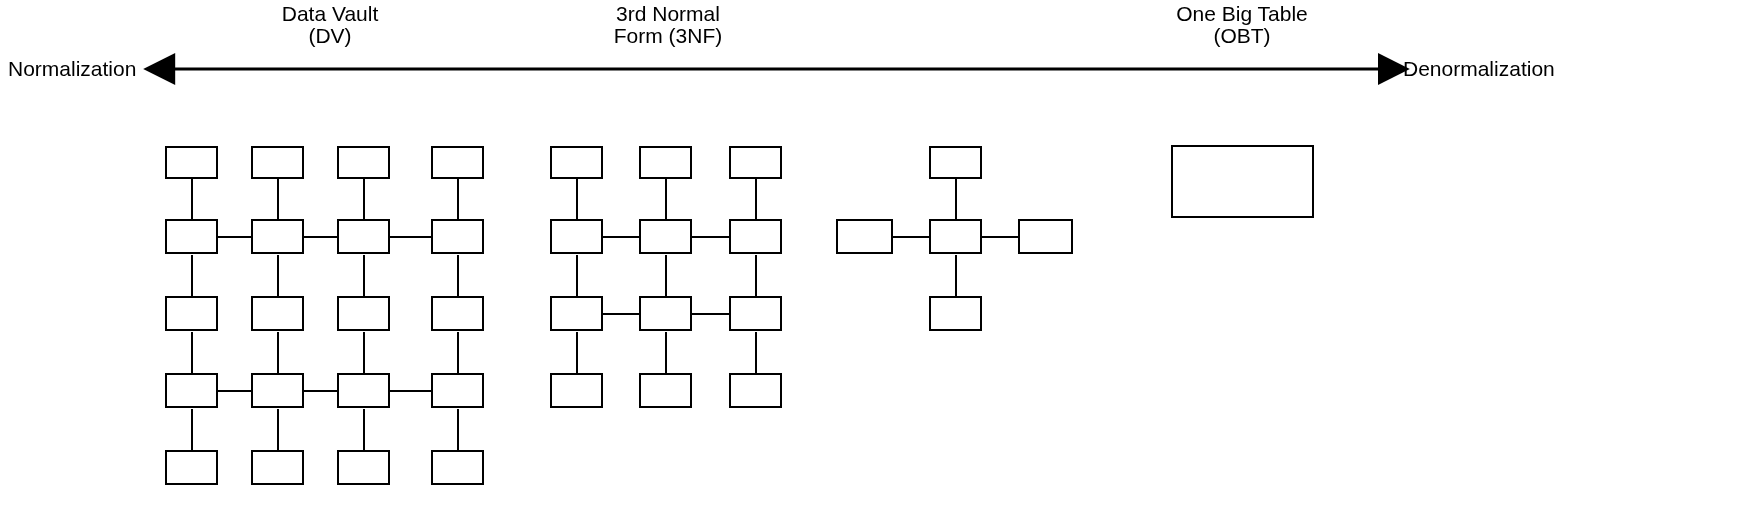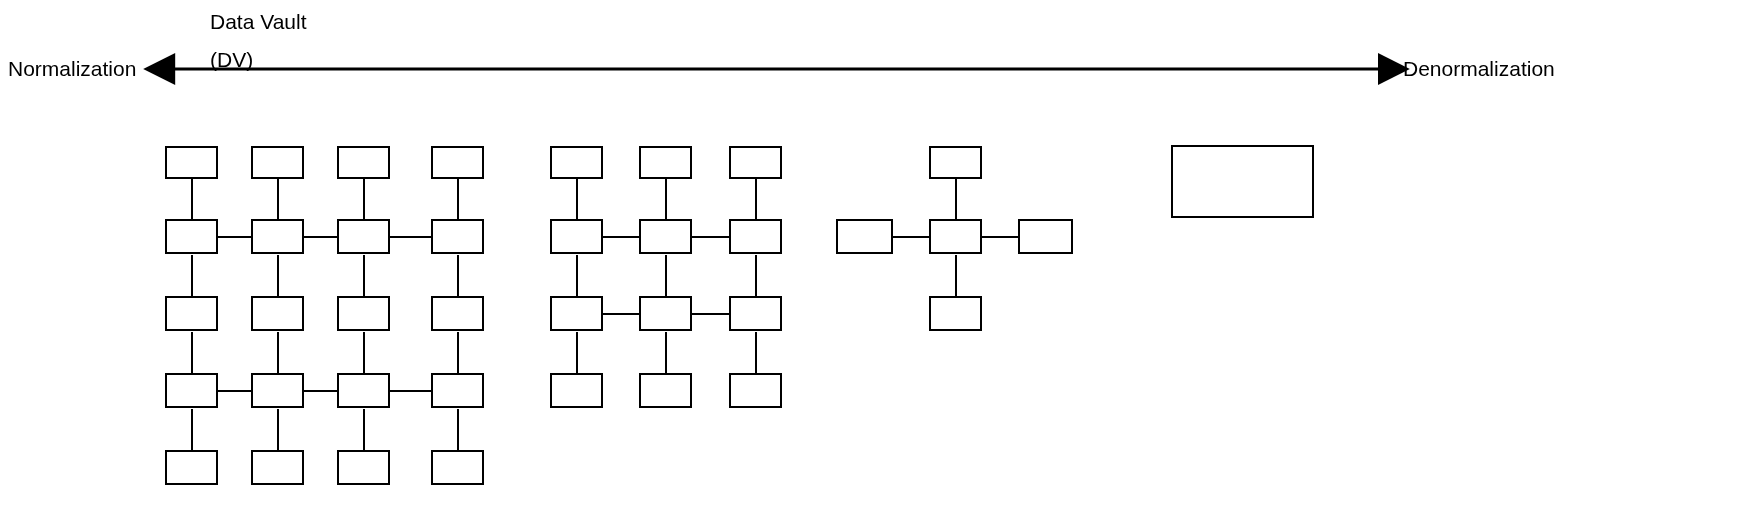--- a/index.html
+++ b/index.html
@@ -1,20 +1,20 @@
 <!DOCTYPE html>
 <html><head>
 <meta charset="utf-8">
 <style>
   html,body{margin:0;padding:0;background:#ffffff;}
   body{width:1742px;height:524px;font-family:"Liberation Sans",sans-serif;color:#000000;overflow:hidden;position:relative;}
   #stage{position:relative;width:1742px;height:524px;}
 
   .stage-label{
-    position:absolute;font-size:21px;line-height:38px;color:#000;white-space:pre-line;
+    position:absolute;text-align:center;font-size:21px;line-height:22px;color:#000;white-space:pre-line;
   }
   .axis-end-label{
     position:absolute;font-size:21px;line-height:24px;color:#000;white-space:nowrap;
   }
   #axis-svg{position:absolute;left:0;top:0;width:1742px;height:524px;pointer-events:none;}
 
   .node-box{
     position:absolute;box-sizing:border-box;border:2.2px solid #000;background:#fff;
   }
   .edge{
@@ -41,22 +41,26 @@
     <line x1="172" y1="69" x2="1381" y2="69" stroke="#000000" stroke-width="3.2" marker-start="url(#arrow-left)" marker-end="url(#arrow-right)"></line>
   </svg>
 
   <div class="axis-end-label" style="left:8px; top:57px;">Normalization</div>
 
   <div class="axis-end-label" style="left:1403px; top:57px;">Denormalization</div>
 
   <div class="stage-label" style="left:210px; top:3px; width:240px;">Data Vault
 (DV)</div>
 
+  <div class="stage-label" style="left:548px; top:3px; width:240px;">3rd Normal
+Form (3NF)</div>
 
 
+  <div class="stage-label" style="left:1122px; top:3px; width:240px;">One Big Table
+(OBT)</div>
 
   <div class="group">
 
     <div class="edge edge-v" style="left:191px;top:178px;height:42px;"></div>
     <div class="edge edge-v" style="left:277px;top:178px;height:42px;"></div>
     <div class="edge edge-v" style="left:363px;top:178px;height:42px;"></div>
     <div class="edge edge-v" style="left:457px;top:178px;height:42px;"></div>
 
     <div class="edge edge-v" style="left:191px;top:255px;height:42px;"></div>
     <div class="edge edge-v" style="left:277px;top:255px;height:42px;"></div>

